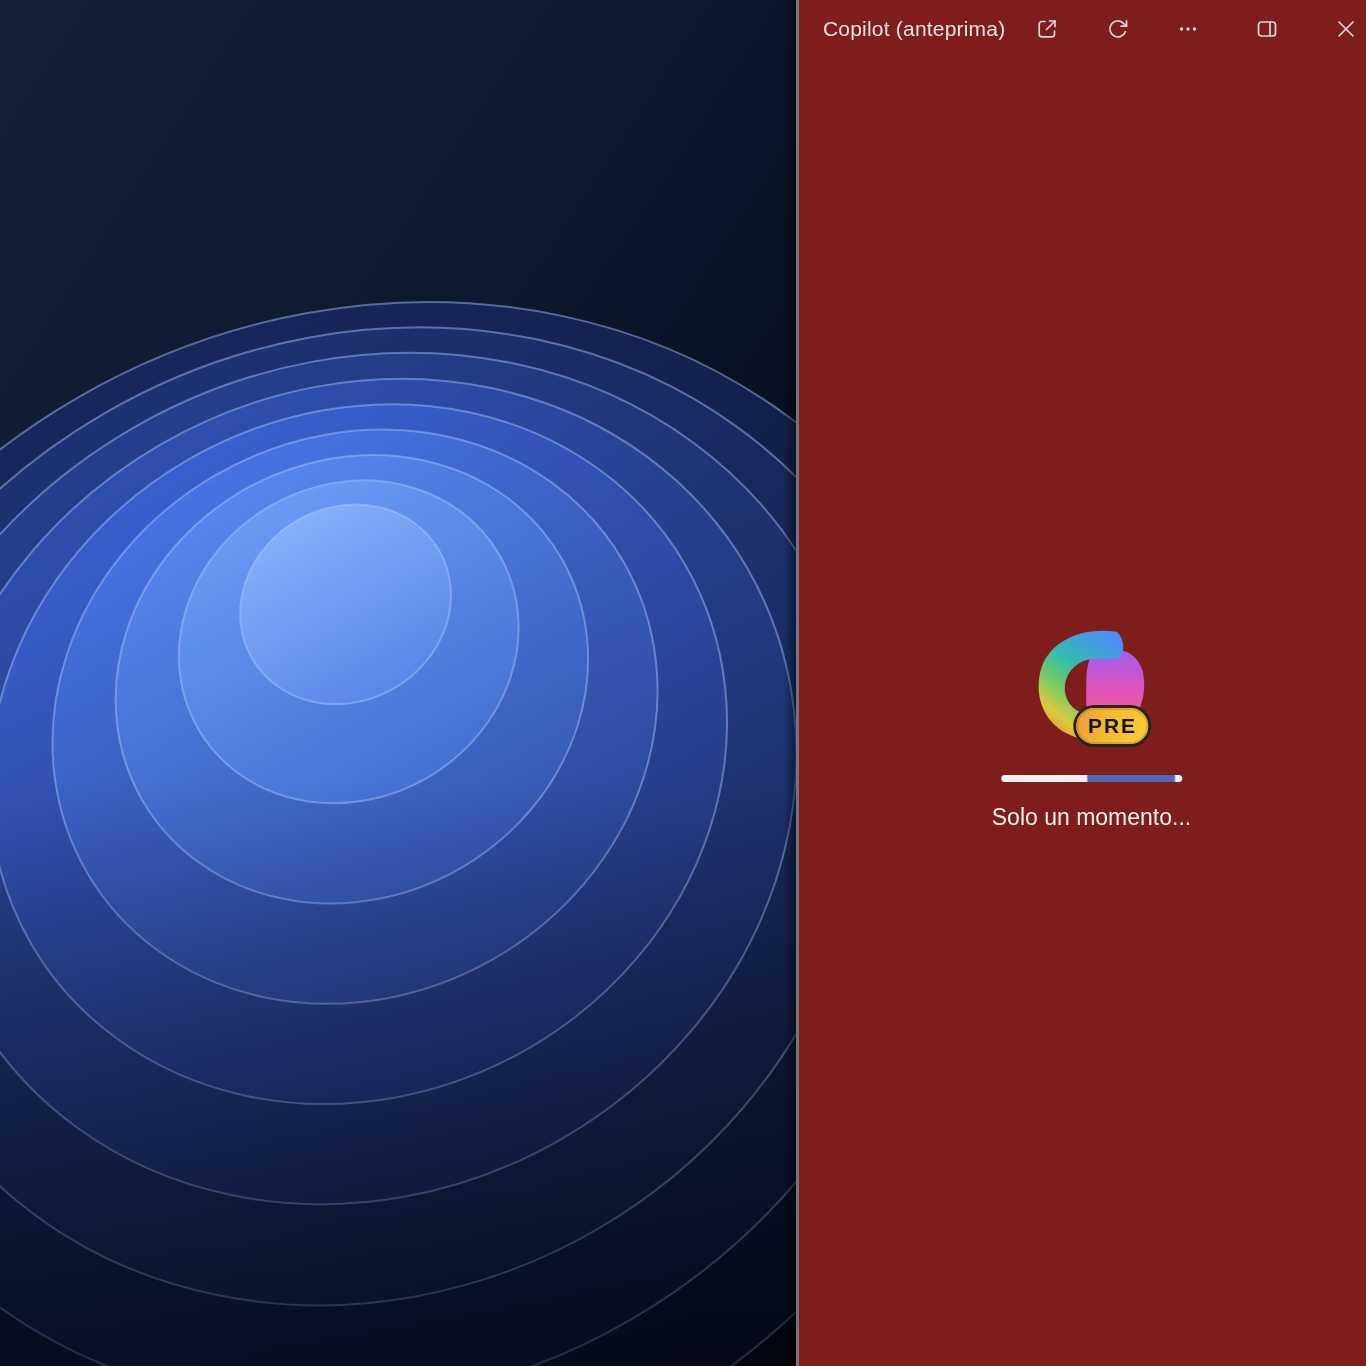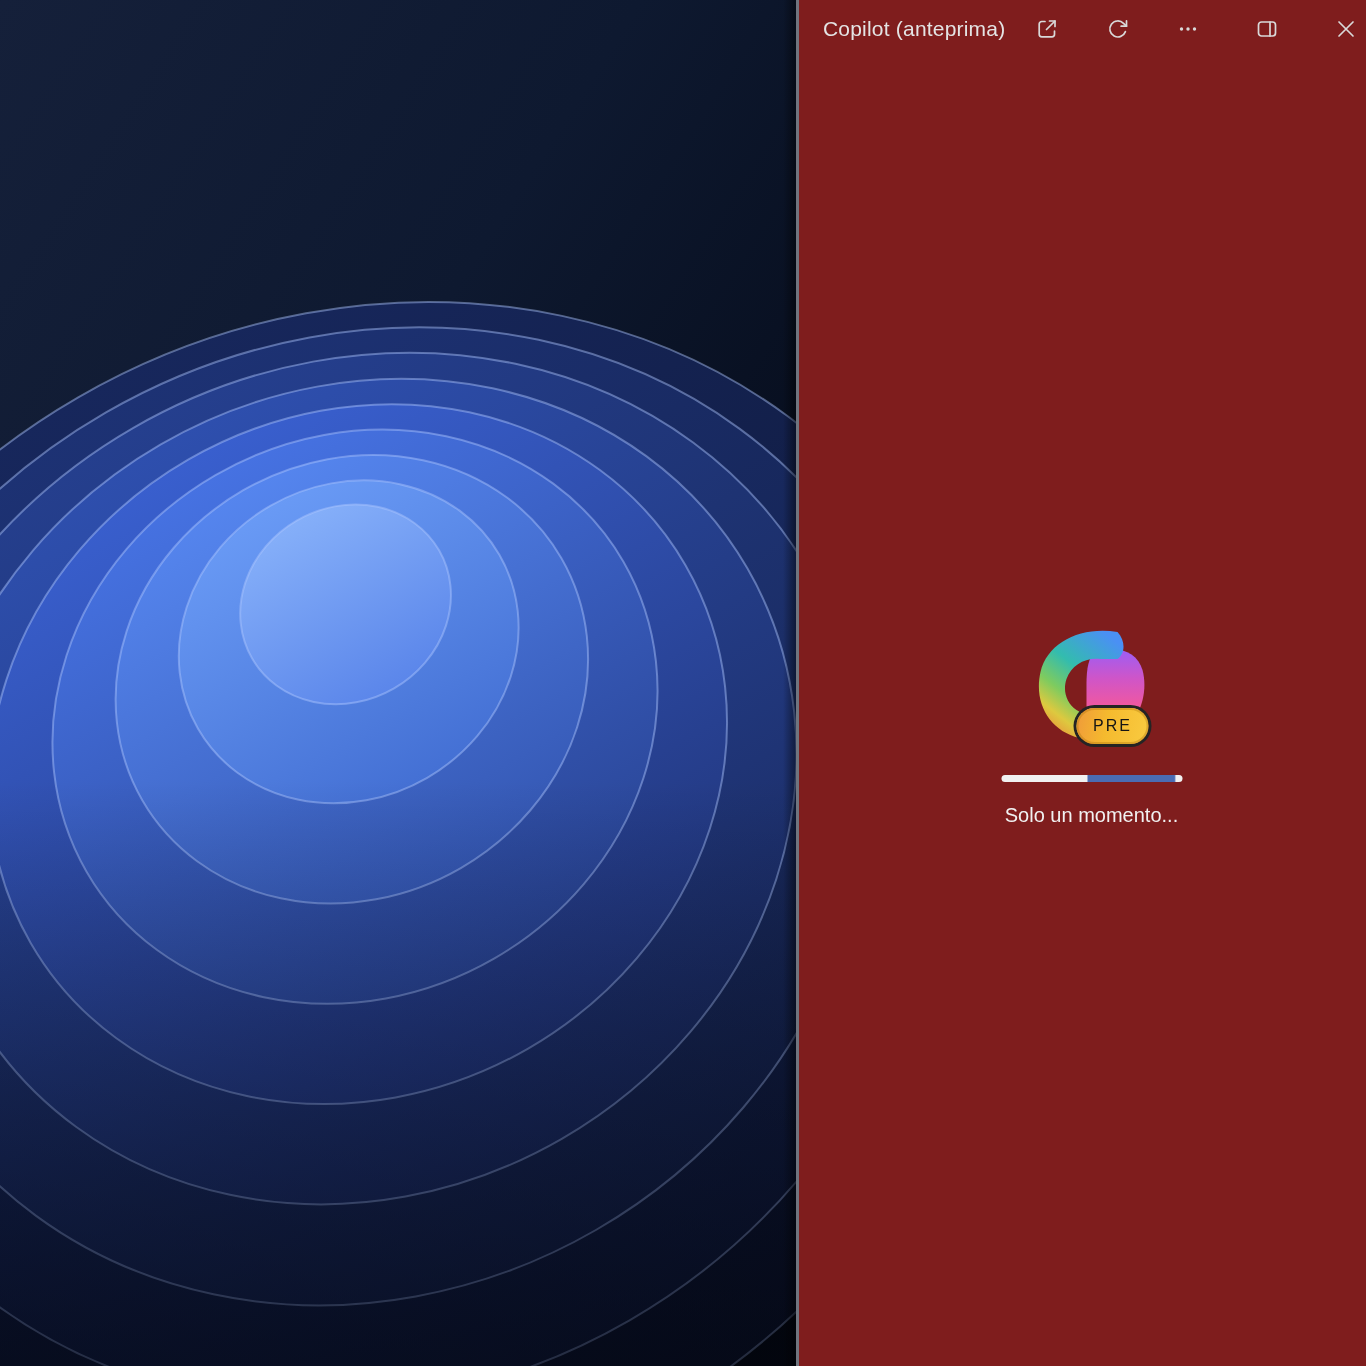--- a/index.html
+++ b/index.html
@@ -35,27 +35,27 @@
   
   .loading-stack { position:absolute; left:50%; top:628px;
                    transform:translateX(calc(-50% + 9px));
                    display:flex; flex-direction:column; align-items:center; }
   .logo-wrap { position:relative; width:120px; height:120px; }
   .logo-wrap svg { display:block; }
   .badge { position:absolute; left:45px; top:80px; width:72px; height:36px; border-radius:18px;
            background:linear-gradient(100deg, #ef9a3a 0%, #f5ba2e 42%, #f9cb41 100%);
            box-shadow:0 0 0 3px #242424, inset 0 0 0 2px rgba(173,115,12,0.35);
            display:flex; align-items:center; justify-content:center; }
-  .badge span { font-size:16px; font-weight:normal; color:#151515; letter-spacing:2px;text-align:right; }
+  .badge span { font-size:21px; font-weight:bold; color:#151515; letter-spacing:2px;text-align:right; }
   .progress { margin-top:27px; width:181px; height:7px; border-radius:4px;
               background:linear-gradient(90deg,
                  #f1f1f1 0%, #f1f1f1 47%,
                  #4a6cb3 48%, #4a6cb3 95.5%,
                  #f1f1f1 96.5%, #f1f1f1 100%); }
-  .loading-text { margin-top:22px; font-size:20px; color:#f1f1f1; white-space:nowrap; }
+  .loading-text { margin-top:22px; font-size:23px; color:#f1f1f1; white-space:nowrap; }
 </style>
 </head>
 <body>
 
 <div class="stage">
 
   <div class="wallpaper">
     <svg width="797" height="1366" viewBox="0 0 797 1366">
       <defs>
         <linearGradient id="bg" x1="0" y1="0" x2="0.9" y2="1">

